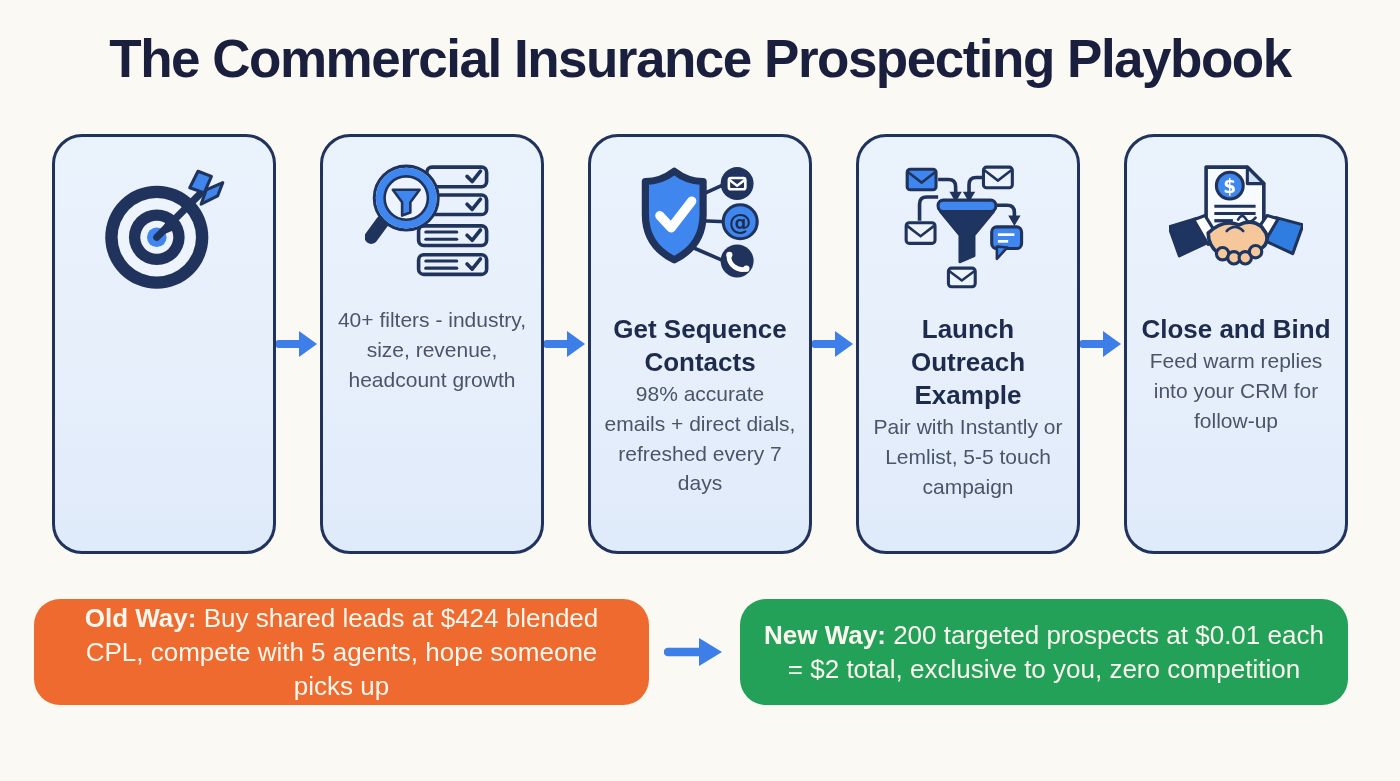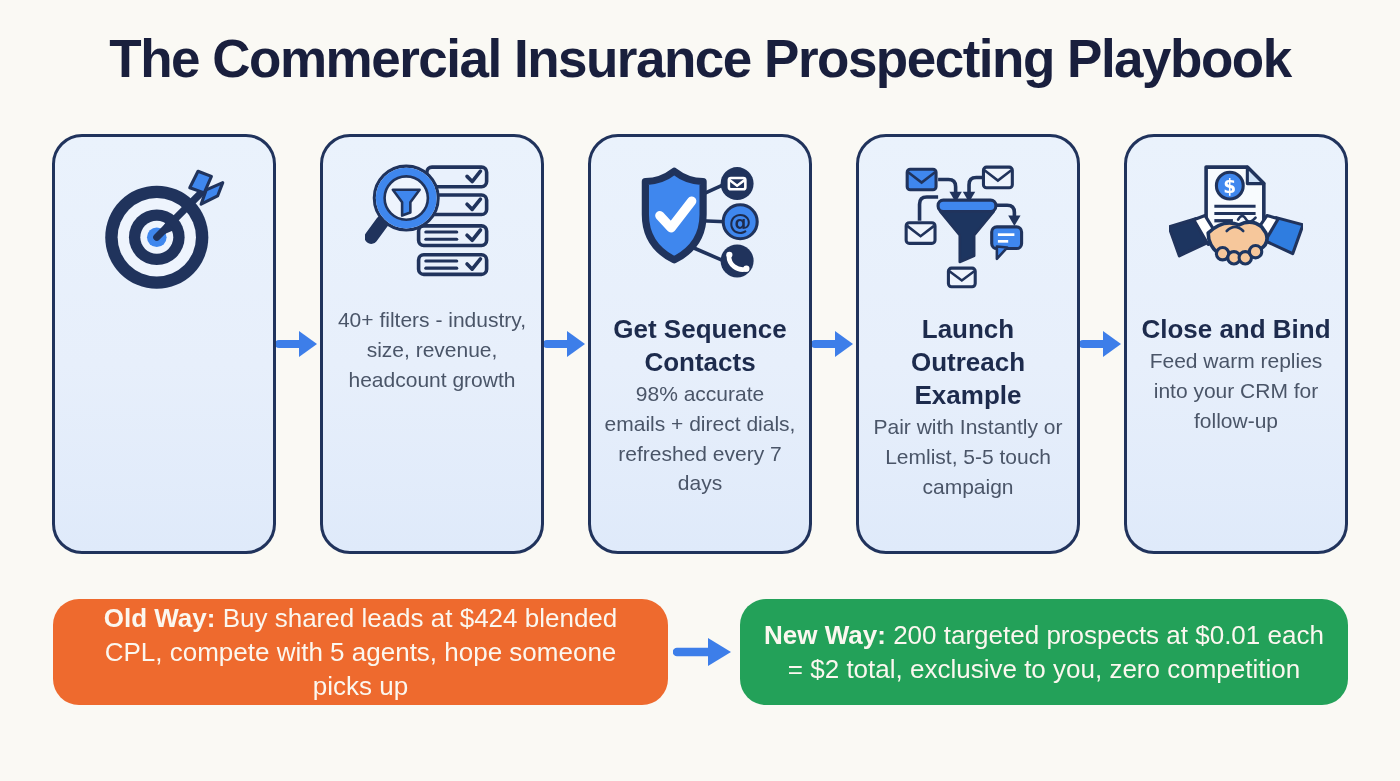--- a/index.html
+++ b/index.html
@@ -58,21 +58,21 @@
   }
   .step-desc{
     margin-top:0;
     font-size:21px;
     line-height:1.42;
     color:var(--card-body-text);
   }
   .flow-arrow{flex:0 0 44px;display:flex;align-items:center;justify-content:center;}
   .comparison-row{
     margin-top:45px;
-    padding:0 52px 0 53px;
+    padding:0 52px 0 34px;
     display:flex;
     align-items:center;
     justify-content:space-between;
   }
   .banner{
     height:106px;
     border-radius:26px;
     display:flex;
     align-items:center;
     justify-content:center;

